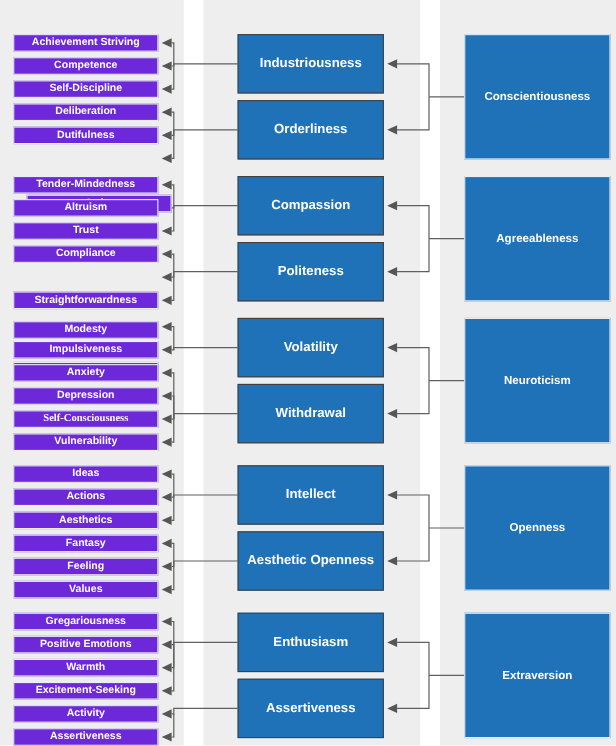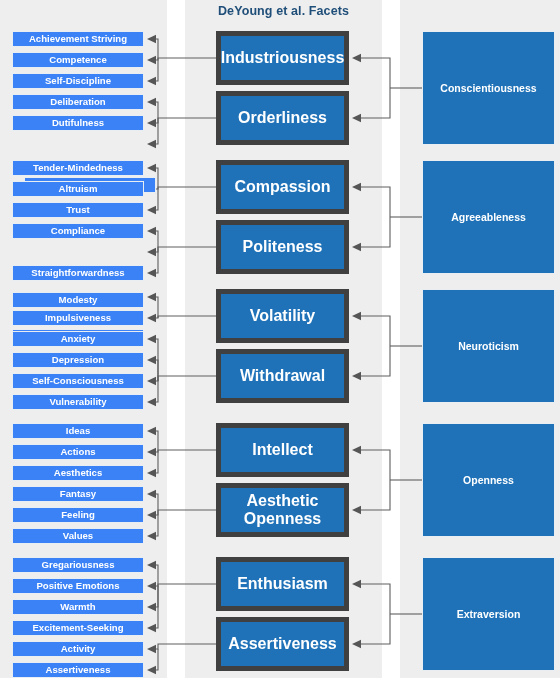--- a/index.html
+++ b/index.html
@@ -52,27 +52,27 @@
     font-weight:bold;
     box-sizing:border-box;
     line-height:1.15;
   }
   .subfacet{
     left:12px;
     width:132px;
     height:16px;
     font-size:9.6px;
     border:1px solid #e9eef3;
-    background:#3b82f6;
+    background:#6d28d9;
   }
   .facet{
     left:216px;
     width:133px;
-    font-size:16px;
-    border:5px solid #404040;
+    font-size:12px;
+    border:1px solid #404040;
   }
   .trait{
     left:422px;
     width:133px;
     font-size:10.5px;
     border:1px solid #e9eef3;
   }
 
   
   #wires{
@@ -86,21 +86,20 @@
 </style>
 </head>
 <body>
 
 <div id="diagram">
 
   <div class="panel" id="panel-neo"></div>
   <div class="panel" id="panel-deyoung"></div>
   <div class="panel" id="panel-bigfive"></div>
 
-  <div class="col-header" id="hdr-deyoung">DeYoung et al. Facets</div>
 
   <svg id="wires" viewBox="0 0 560 678">
       <path d="M 422 88 H 390"></path>
       <path d="M 390 88 V 58 H 361"></path>
       <polygon points="352,58 361,53.8 361,62.2"></polygon>
       <path d="M 216 58 H 158 V 60 H 156"></path>
       <polygon points="147,60 156,55.8 156,64.2"></polygon>
       <path d="M 158 60 V 39 H 156"></path>
       <polygon points="147,39 156,34.8 156,43.2"></polygon>
       <path d="M 158 60 V 81 H 156"></path>
@@ -202,21 +201,21 @@
       <div class="box subfacet" style="left: 12px; top: 223px; width: 132px; height: 16px;">Compliance</div>
       <div class="box subfacet" style="left: 12px; top: 244px; width: 132px; height: 16px; margin-top: 48px;">Modesty</div>
       <div class="box subfacet" style="left: 12px; top: 265px; width: 132px; height: 16px;">Straightforwardness</div>
       <div class="box trait" style="left: 422px; top: 289px; width: 133px; height: 114px;">Neuroticism</div>
       <div class="box facet" style="left: 216px; top: 289px; width: 133px; height: 54px;">Volatility</div>
       <div class="box subfacet" style="left: 12px; top: 289px; width: 132px; height: 16px; margin-top: 40px;">Angry Hostility</div>
       <div class="box subfacet" style="left: 12px; top: 310px; width: 132px; height: 16px;">Impulsiveness</div>
       <div class="box facet" style="left: 216px; top: 349px; width: 133px; height: 54px;">Withdrawal</div>
       <div class="box subfacet" style="left: 12px; top: 331px; width: 132px; height: 16px;">Anxiety</div>
       <div class="box subfacet" style="left: 12px; top: 352px; width: 132px; height: 16px;">Depression</div>
-      <div class="box subfacet" style="left: 12px; top: 373px; width: 132px; height: 16px;">Self-Consciousness</div>
+      <div class="box subfacet" style="left: 12px; top: 373px; width: 132px; height: 16px; font-family: Liberation Serif, serif;">Self-Consciousness</div>
       <div class="box subfacet" style="left: 12px; top: 394px; width: 132px; height: 16px;">Vulnerability</div>
       <div class="box trait" style="left: 422px; top: 423px; width: 133px; height: 114px;">Openness</div>
       <div class="box facet" style="left: 216px; top: 423px; width: 133px; height: 54px;">Intellect</div>
       <div class="box subfacet" style="left: 12px; top: 423px; width: 132px; height: 16px;">Ideas</div>
       <div class="box subfacet" style="left: 12px; top: 444px; width: 132px; height: 16px;">Actions</div>
       <div class="box subfacet" style="left: 12px; top: 465px; width: 132px; height: 16px;">Aesthetics</div>
       <div class="box facet" style="left: 216px; top: 483px; width: 133px; height: 54px;">Aesthetic Openness</div>
       <div class="box subfacet" style="left: 12px; top: 486px; width: 132px; height: 16px;">Fantasy</div>
       <div class="box subfacet" style="left: 12px; top: 507px; width: 132px; height: 16px;">Feeling</div>
       <div class="box subfacet" style="left: 12px; top: 528px; width: 132px; height: 16px;">Values</div>

